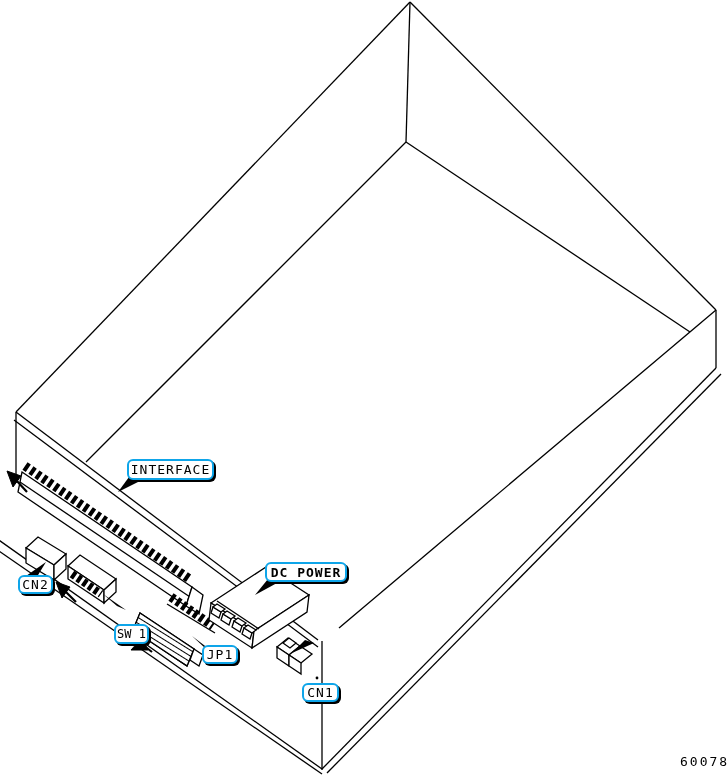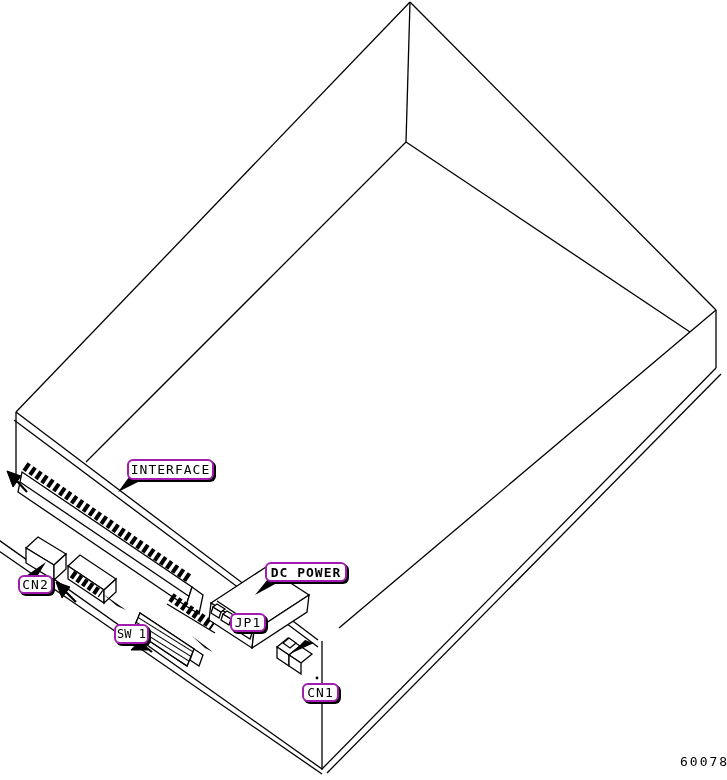--- a/index.html
+++ b/index.html
@@ -1,19 +1,19 @@
 <!DOCTYPE html>
 <html><head>
 <meta charset="utf-8">
 <style>
   html,body{margin:0;padding:0;background:#ffffff;}
   #stage{position:relative;width:727px;height:780px;background:#ffffff;overflow:hidden;
          font-family:"DejaVu Sans Mono","Liberation Mono",monospace;}
   #wire{position:absolute;left:0;top:0;}
-  .callout{position:absolute;box-sizing:border-box;background:#ffffff;border:2px solid #a21caf;
+  .callout{position:absolute;box-sizing:border-box;background:#ffffff;border:2px solid #0ea5e9;
            border-radius:6px;box-shadow:2px 2px 0 0 #000;display:flex;align-items:center;
            justify-content:center;font-size:13px;letter-spacing:1px;color:#000;
            white-space:nowrap;z-index:3;}
   .partnum{position:absolute;font-size:13px;letter-spacing:2px;color:#000;z-index:3;}
 </style>
 </head>
 <body>
 
 <div id="stage">
 
@@ -127,20 +127,20 @@
       <polygon points="305,640 314,643 292,653"></polygon>
     </g>
   </svg>
 
   <div class="callout" style="left:127px;top:459px;width:87px;height:21px;">INTERFACE</div>
 
   <div class="callout" style="left:18px;top:575px;width:35px;height:19px;">CN2</div>
 
   <div class="callout" style="left:114px;top:604px;width:35px;height:20px;font-size:12px;letter-spacing:0;margin-top:20px;">SW 1</div>
 
-  <div class="callout" style="left:202px;top:613px;width:36px;height:19px;margin-left:28px;">JP1</div>
+  <div class="callout" style="left:202px;top:645px;width:36px;height:19px;">JP1</div>
 
   <div class="callout" style="left:265px;top:562px;width:82px;height:20px;font-weight:bold;">DC POWER</div>
 
   <div class="callout" style="left:302px;top:641px;width:37px;height:19px;margin-top:42px;">CN1</div>
 
   <div class="partnum" style="left:680px;top:754px;">60078</div>
 </div>
 
 </body></html>

